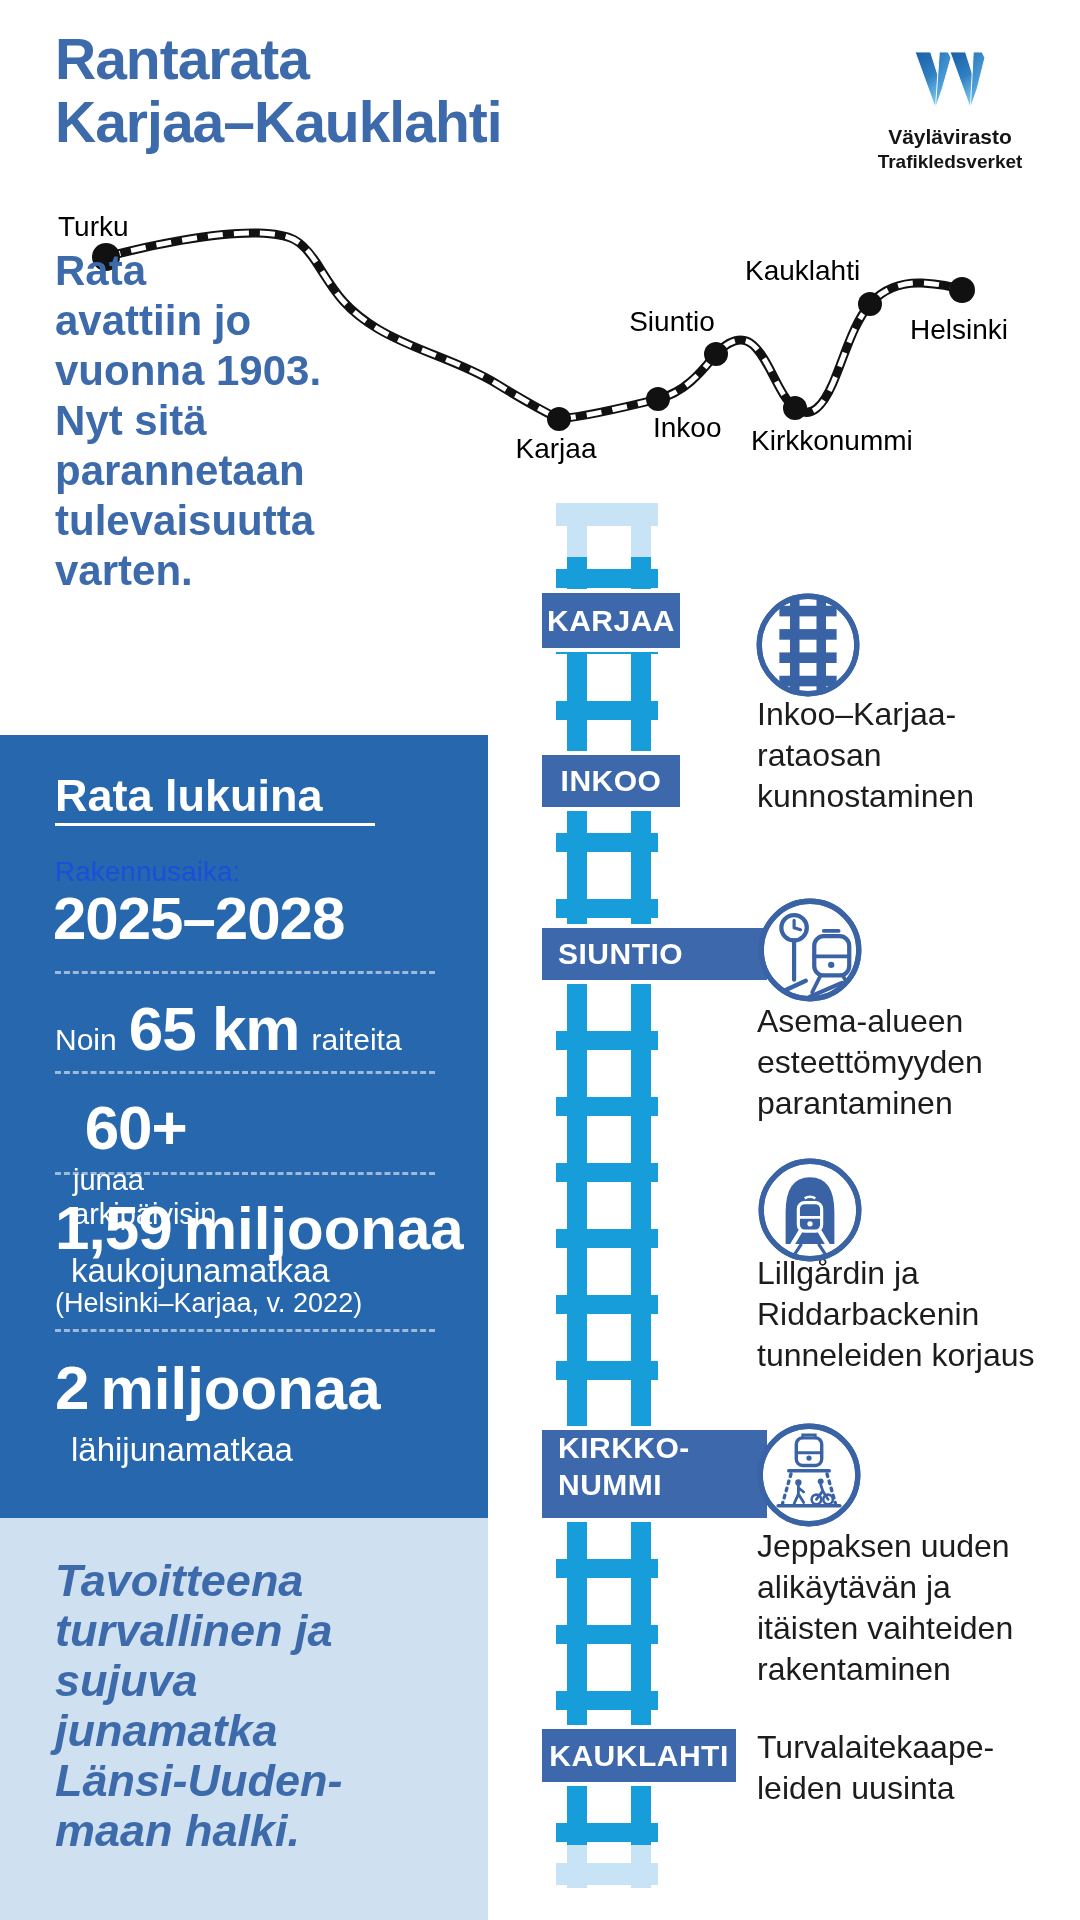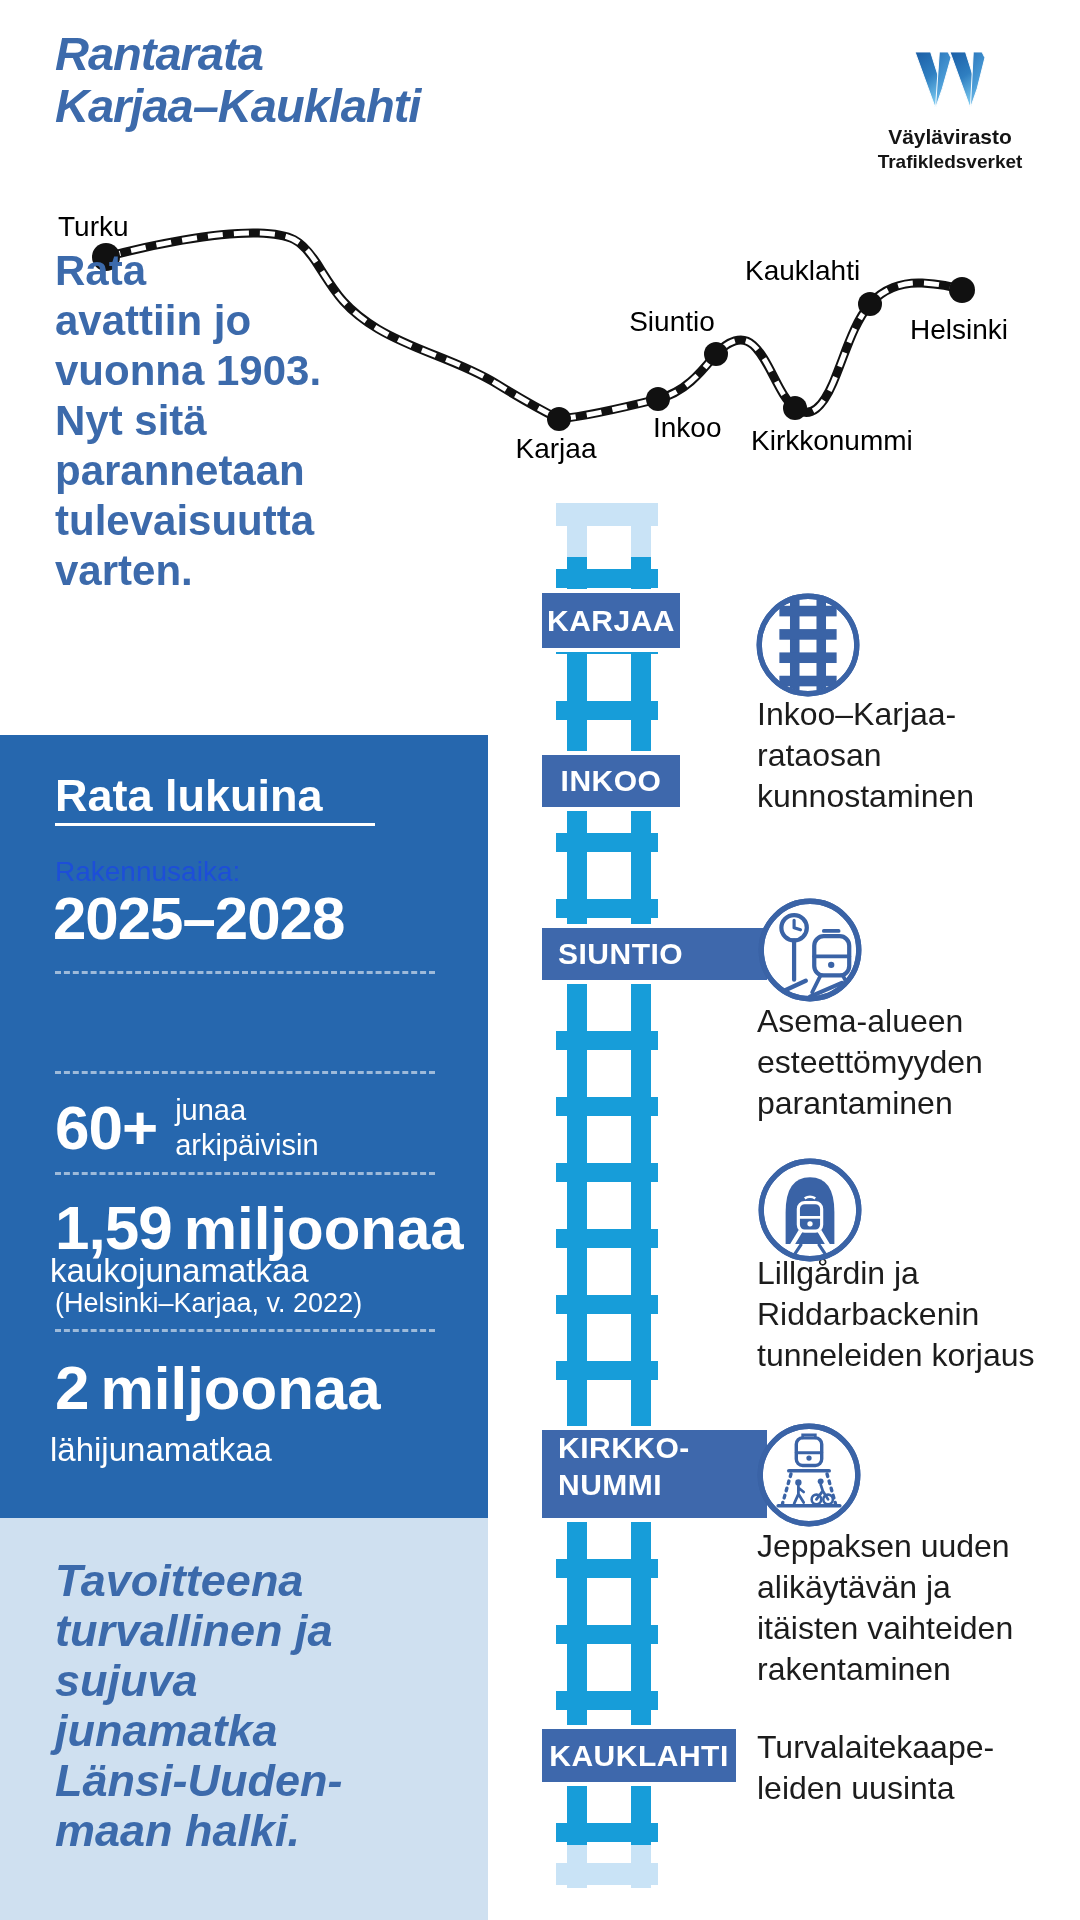--- a/index.html
+++ b/index.html
@@ -6,23 +6,22 @@
   .page{
     position:relative;width:1080px;height:1920px;margin:0 auto;
     background:#ffffff;overflow:hidden;
     font-family:"Liberation Sans", sans-serif;
   }
   .abs{position:absolute;}
 
   
   .title{
     left:55px;top:28px;
-    font-size:47px;font-weight:bold;line-height:1.1;letter-spacing:-1px;
+    font-size:57px;font-weight:bold;line-height:1.1;letter-spacing:-1px;
     color:#3c6aab;
-    font-style:italic;
   }
   .logo{left:840px;top:50px;width:220px;text-align:center;color:#151515;}
   .logo svg{display:block;margin:0 auto;}
   .logo .l1{font-size:21px;font-weight:bold;margin-top:11px;}
   .logo .l2{font-size:19px;font-weight:bold;margin-top:2px;}
 
   
   .intro{
     left:55px;top:246px;
     font-size:42px;font-weight:bold;line-height:1.19;
@@ -40,25 +39,25 @@
   .dash{left:55px;width:380px;height:0;border-top:3px dashed rgba(255,255,255,.55);}
   .d1{top:971px;} .d2{top:1071px;} .d3{top:1172px;} .d4{top:1329px;}
   .row{display:flex;color:#fff;}
   .row-base{align-items:baseline;}
   .noin-row{left:55px;top:993px;}
   .big{font-size:62px;font-weight:bold;letter-spacing:-1px;}
   .mid{font-size:60px;font-weight:bold;}
   .small30{font-size:30px;}
   .noin-row .pre{margin-right:12px;}
   .noin-row .suf{margin-left:12px;}
-  .trains-row{left:55px;top:1092px;align-items:center;}
+  .trains-row{left:55px;top:1092px;align-items:center;flex-direction:column;}
   .trains-row .stack{margin-left:18px;font-size:29px;line-height:1.18;}
   .ld-row{left:55px;top:1192px;}
   .ld-row .unit{margin-left:12px;}
-  .sub-label{left:50px;font-size:33px;color:#fff;}
+  .sub-label{left:71px;font-size:33px;color:#fff;}
   .sub-note{left:55px;font-size:27px;color:#fff;}
   .ld-label{top:1252px;} .ld-note{top:1288px;}
   .co-row{left:55px;top:1352px;}
   .co-label{top:1412px;margin-top:19px;} .co-note{top:1448px;}
 
   
   .goal{
     left:55px;top:1556px;
     font-size:45px;font-weight:bold;font-style:italic;line-height:1.11;
     color:#3c6aab;
@@ -182,20 +181,25 @@
   <div class="abs goalbox"></div>
 
   <div class="abs stats-title">Rata lukuina</div>
   <div class="abs stats-underline"></div>
 
   <div class="abs lbl rak">Rakennusaika:</div>
   <div class="abs years">2025–2028</div>
 
   <div class="abs dash d1"></div>
 
+  <div class="abs row row-base noin-row">
+    <span class="small30 pre">Noin</span>
+    <span class="big">65 km</span>
+    <span class="small30 suf">raiteita</span>
+  </div>
 
   <div class="abs dash d2"></div>
 
   <div class="abs row trains-row">
     <span class="big">60+</span>
     <span class="stack">
       <span style="display:block">junaa</span>
       <span style="display:block">arkipäivisin</span>
     </span>
   </div>

